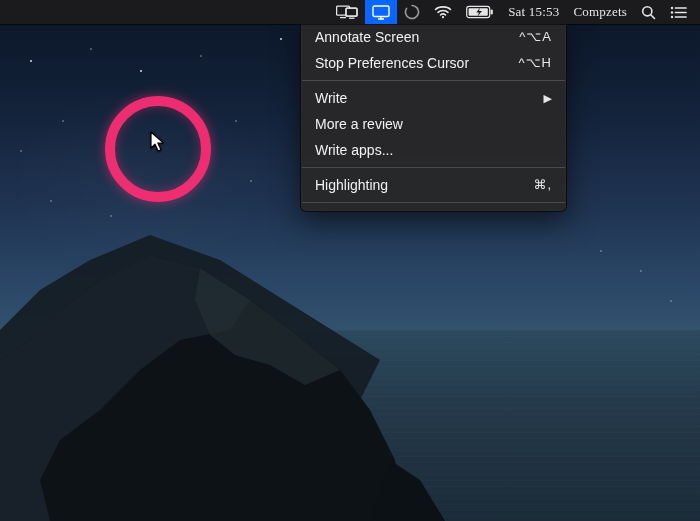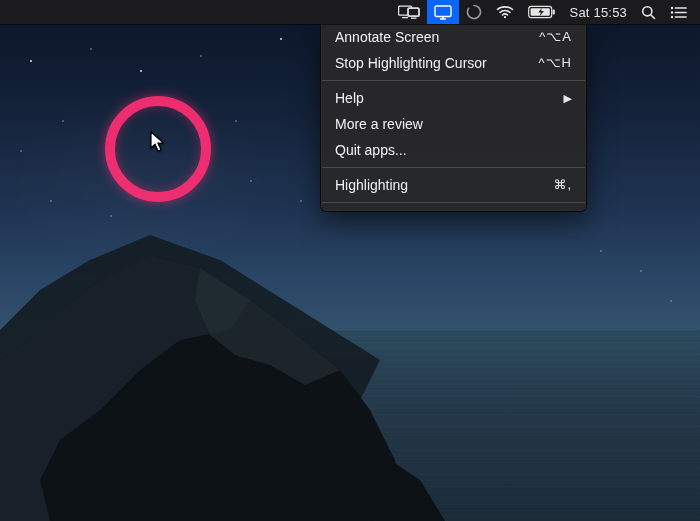--- a/index.html
+++ b/index.html
@@ -66,41 +66,42 @@
     height: 24px;
     background: #1b1b1d;
     display: flex;
     align-items: center;
     justify-content: flex-end;
     padding: 0 6px 0 10px;
     color: #e6e6e6;
     font-size: 13px;
     z-index: 10;
     box-shadow: 0 1px 0 rgba(0,0,0,.6);
+    font-family: Liberation Serif, serif;
   }
   .menubar .mb-item {
     display: flex;
     align-items: center;
     justify-content: center;
     height: 100%;
     padding: 0 7px;
   }
   .menubar .mb-item.selected {
     background: #0a66ff;
     color: #fff;
   }
   .menubar svg { display:block; }
 
   .clock, .username { letter-spacing: .2px; }
 
   
   .dropdown {
     position: absolute;
     top: 24px;
-    left: 320px;
+    left: 300px;
     width: 265px;
     background: rgba(40,40,42,0.98);
     border: 1px solid rgba(0,0,0,.7);
     border-top: none;
     border-radius: 0 0 6px 6px;
     color: #f2f2f2;
     font-size: 14px;
     box-shadow: 0 10px 28px rgba(0,0,0,.55), 0 0 0 .5px rgba(255,255,255,.05) inset;
     z-index: 9;
     padding-bottom: 4px;
@@ -241,20 +242,23 @@
       <rect x="24.6" y="4.6" width="2.2" height="4.8" rx="1" fill="#e6e6e6"></rect>
       <rect x="2.6" y="3.2" width="19.2" height="7.6" rx="1" fill="#e6e6e6"></rect>
       <path d="M13.8,2.8 L10.4,7.6 L13,7.6 L11.4,11.4 L16,5.9 L13.1,5.9 Z" fill="#1b1b1d"></path>
     </svg>
   </div>
 
   <div class="mb-item clock">
     <span>Sat 15:53</span>
   </div>
 
+  <div class="mb-item username">
+    <span>Compzets</span>
+  </div>
 
   <div class="mb-item">
     <svg width="15" height="15" viewBox="0 0 15 15" stroke="#e6e6e6" fill="none" stroke-width="1.6" stroke-linecap="round">
       <circle cx="6.3" cy="6.3" r="4.6"></circle>
       <line x1="10" y1="10" x2="13.5" y2="13.5"></line>
     </svg>
   </div>
 
   <div class="mb-item">
     <svg width="17" height="13" viewBox="0 0 17 13" stroke="#e6e6e6" stroke-width="1.7" stroke-linecap="round">
@@ -267,36 +271,36 @@
     </svg>
   </div>
 </div>
 
 <div class="dropdown">
   <div class="menu-item">
     <span>Annotate Screen</span>
     <span class="shortcut">^⌥A</span>
   </div>
   <div class="menu-item">
-    <span>Stop Highlighting Cursor</span>
+    <span>Stop Preferences Cursor</span>
     <span class="shortcut">^⌥H</span>
   </div>
 
   <div class="menu-sep"></div>
 
   <div class="menu-item">
-    <span>Help</span>
+    <span>Write</span>
     <span class="submenu-arrow">▶</span>
   </div>
   <div class="menu-item">
     <span>More a review</span>
     <span></span>
   </div>
   <div class="menu-item">
-    <span>Quit apps...</span>
+    <span>Write apps...</span>
     <span></span>
   </div>
 
   <div class="menu-sep"></div>
 
   <div class="menu-item">
     <span>Highlighting</span>
     <span class="shortcut">⌘,</span>
   </div>
 

